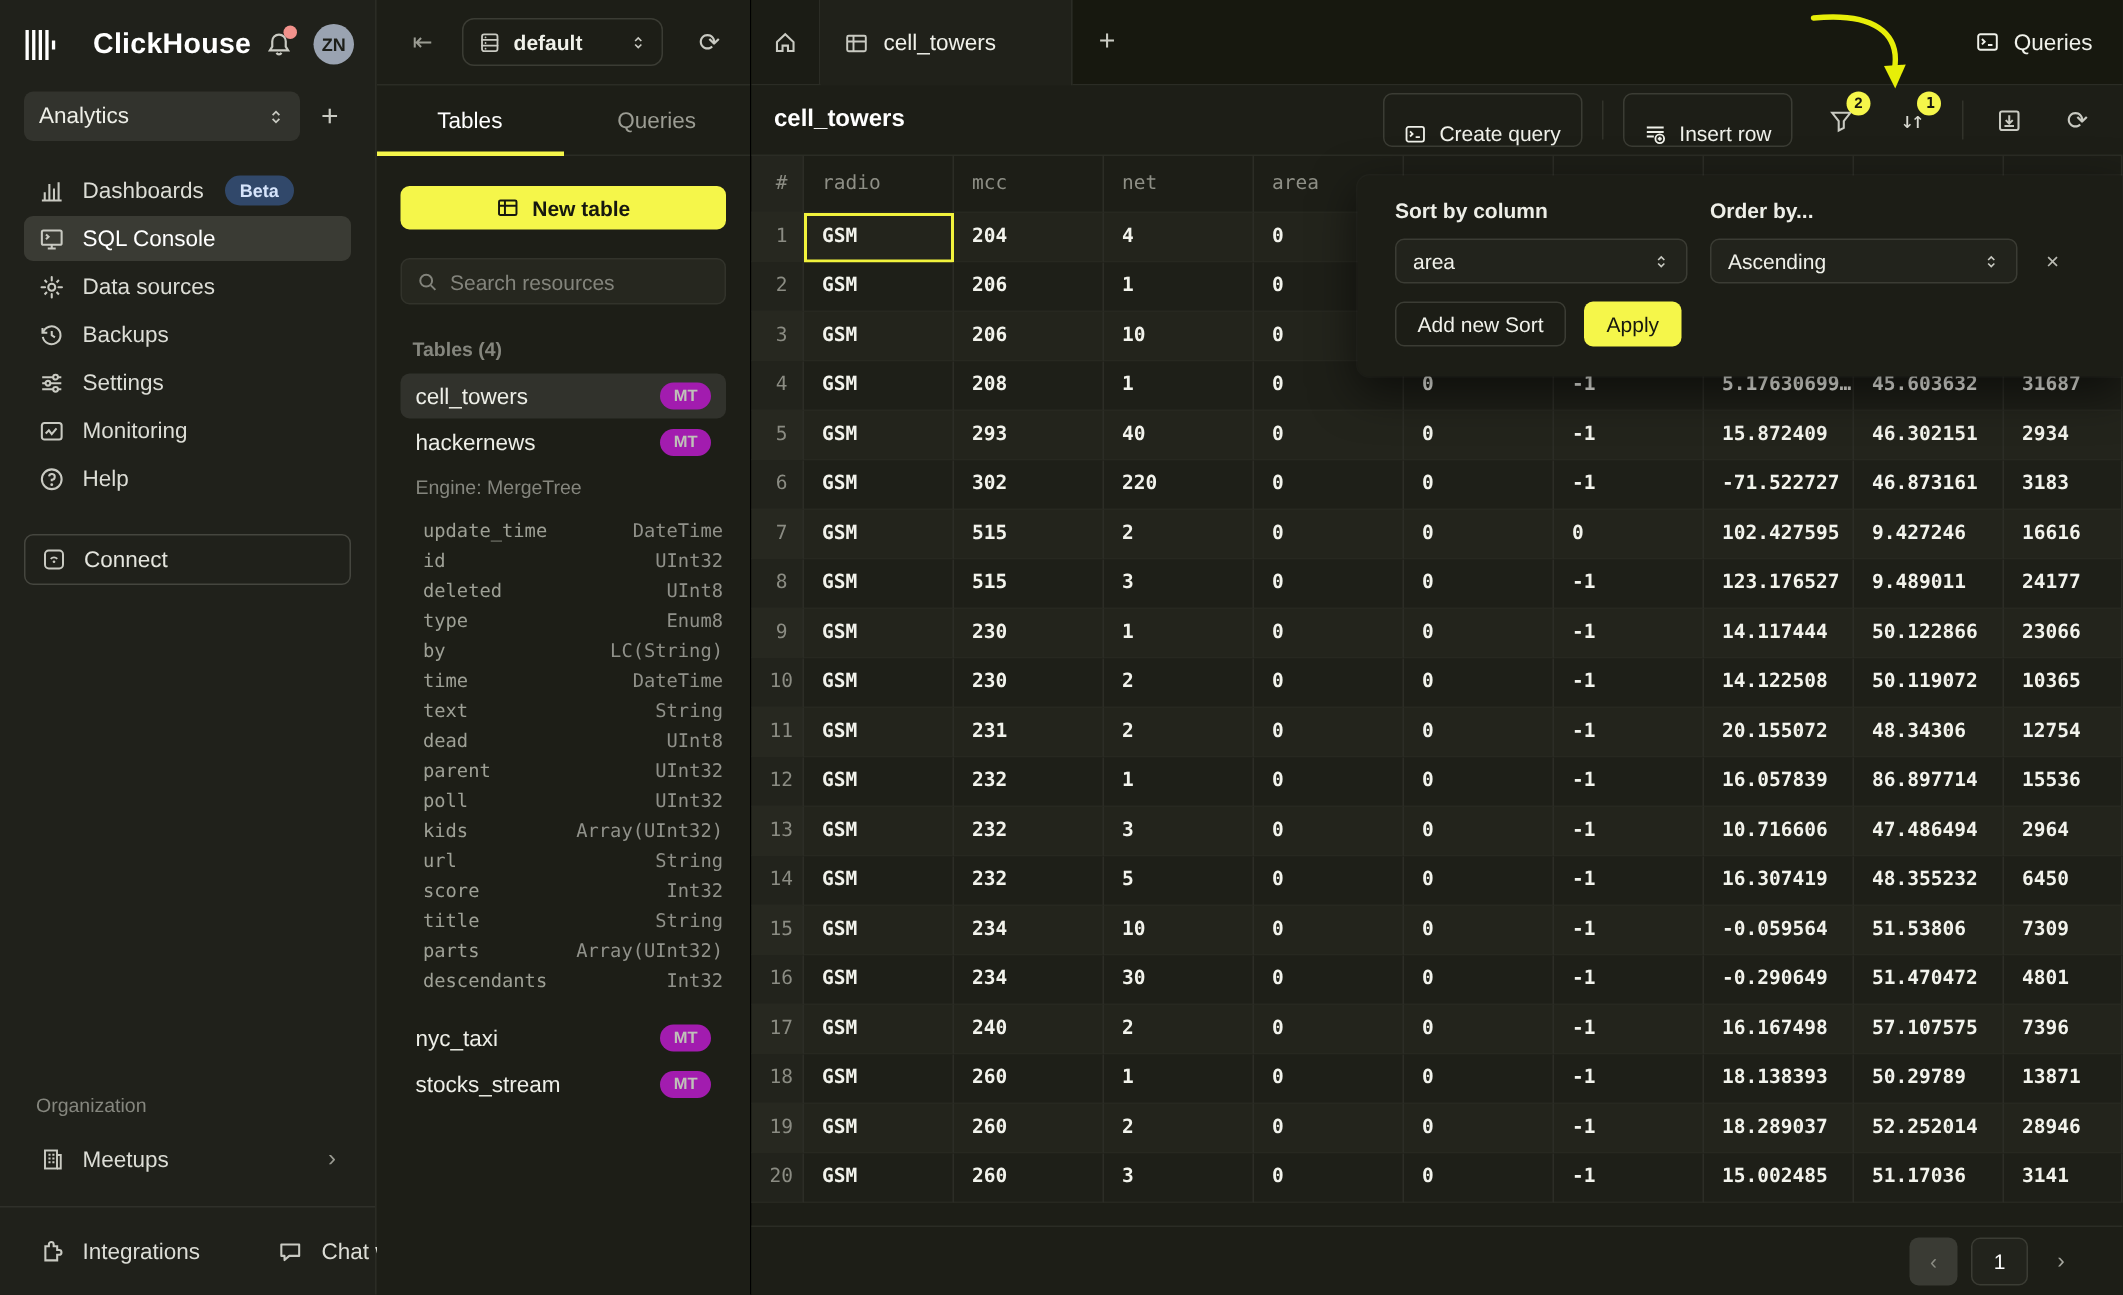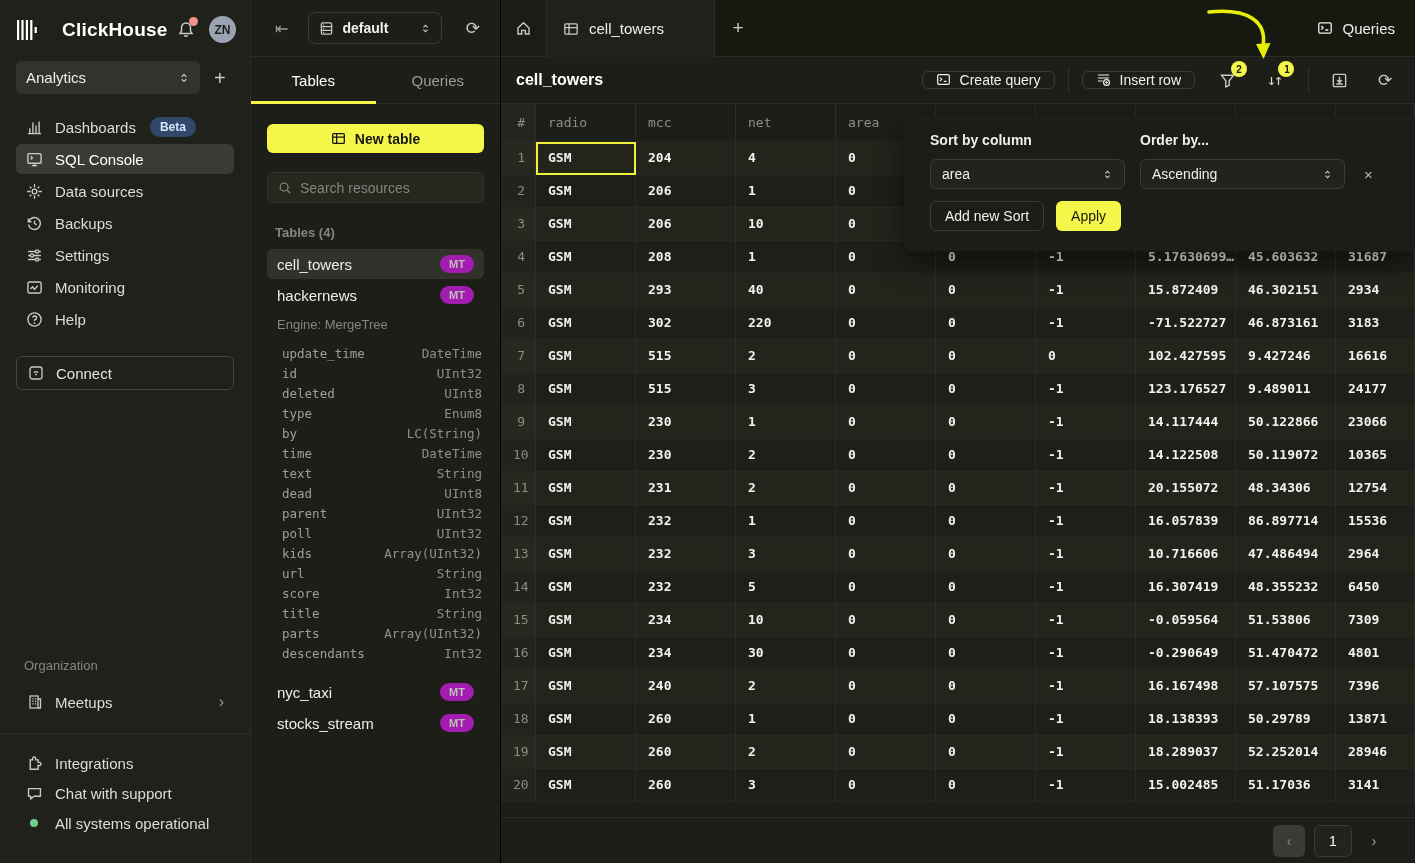--- a/index.html
+++ b/index.html
@@ -43,21 +43,21 @@
     font-size:15px;color:#DCDDD6;cursor:pointer;white-space:nowrap}
   .nav-item.active{background:#3A3B34;color:#fff}
   .nav-item .ni{width:17px;height:17px;color:var(--icon);flex:0 0 17px;display:flex;align-items:center;justify-content:center}
   .badge-beta{margin-left:2px;background:#31486A;color:#D6E4FB;font-size:12px;font-weight:bold;
     padding:3px 10px;border-radius:10px}
   .connect-btn{margin:22px 16px 0;height:34px;border:1px solid #45463F;border-radius:6px;display:flex;
     align-items:center;gap:12px;padding:0 11px;font-size:15px;color:#E3E4DD;cursor:pointer}
   .side-spacer{flex:1}
   .org-label{padding:0 24px 10px;font-size:13px;color:var(--txt-mute)}
   .divider-h{border-top:1px solid var(--line2);margin:16px 0 14px}
-  .foot{display:flex;flex-direction:column;gap:0;padding-bottom:25px}
+  .foot{display:flex;flex-direction:row;gap:0;padding-bottom:14px}
   .foot .nav-item{margin:0 16px;height:30px}
   .status-dot{width:8px;height:8px;border-radius:50%;background:#6FCF8F;margin:0 5px 0 4px}
   .chev-right{margin-left:auto;color:var(--txt-dim);font-size:16px}
 
   
   .explorer{position:fixed;left:251px;top:0;width:250px;height:863px;background:var(--bg-expl);
     border-right:1px solid #000;display:flex;flex-direction:column}
   .expl-top{height:57px;border-bottom:1px solid var(--line);display:flex;align-items:center;padding:0 20px 0 24px}
   .collapse{color:var(--txt-dim);font-size:16px;cursor:pointer}
   .db-select{margin-left:20px;width:134px;height:32px;border:1px solid #3B3C34;border-radius:8px;
@@ -97,22 +97,22 @@
   .doc-tab{width:168px;background:#20211A;border-right:1px solid var(--line);display:flex;align-items:center;
     gap:10px;padding:0 16px;font-size:15px;color:#F0F1EA;cursor:pointer;margin-bottom:-1px}
   .plus-tab{width:46px;display:flex;align-items:center;justify-content:center;color:var(--icon);
     font-size:19px;cursor:pointer}
   .queries-btn{margin-left:auto;align-self:center;margin-right:20px;display:flex;align-items:center;gap:9px;
     font-size:15px;color:#F0F1EA;cursor:pointer}
   .toolbar{position:absolute;left:0;top:57px;right:0;height:47px;border-bottom:1px solid var(--line);
     display:flex;align-items:center;background:var(--bg-main)}
   .page-title{margin-left:15px;font-size:16px;font-weight:bold;color:#fff}
   .tb-right{margin-left:auto;display:flex;align-items:center}
-  .btn-ghost{height:18px;border:1px solid #3B3C34;border-radius:6px;background:transparent;display:flex;
-    align-items:flex-start;gap:9px;padding:0 13px;font-size:14px;color:#F0F1EA;cursor:pointer;white-space:nowrap}
+  .btn-ghost{height:36px;border:1px solid #3B3C34;border-radius:6px;background:transparent;display:flex;
+    align-items:flex-end;gap:9px;padding:0 13px;font-size:14px;color:#F0F1EA;cursor:pointer;white-space:nowrap}
   .v-div{width:1px;height:26px;background:#32332B;margin:0 13px}
   .icon-btn{position:relative;width:20px;height:20px;display:flex;align-items:center;justify-content:center;
     color:var(--icon);cursor:pointer}
   .icon-btn.funnel{margin-left:22px}
   .icon-btn.sortbtn{margin-left:27px;font-size:15px;letter-spacing:-2px;color:#D8D9D1}
   .nbadge{position:absolute;top:-9px;right:-10px;width:16px;height:16px;border-radius:50%;background:var(--accent);
     color:#17180F;font-size:10px;font-weight:bold;display:flex;align-items:center;justify-content:center}
   .tb-right .tail{margin-right:20px;display:flex;align-items:center}
 
   

